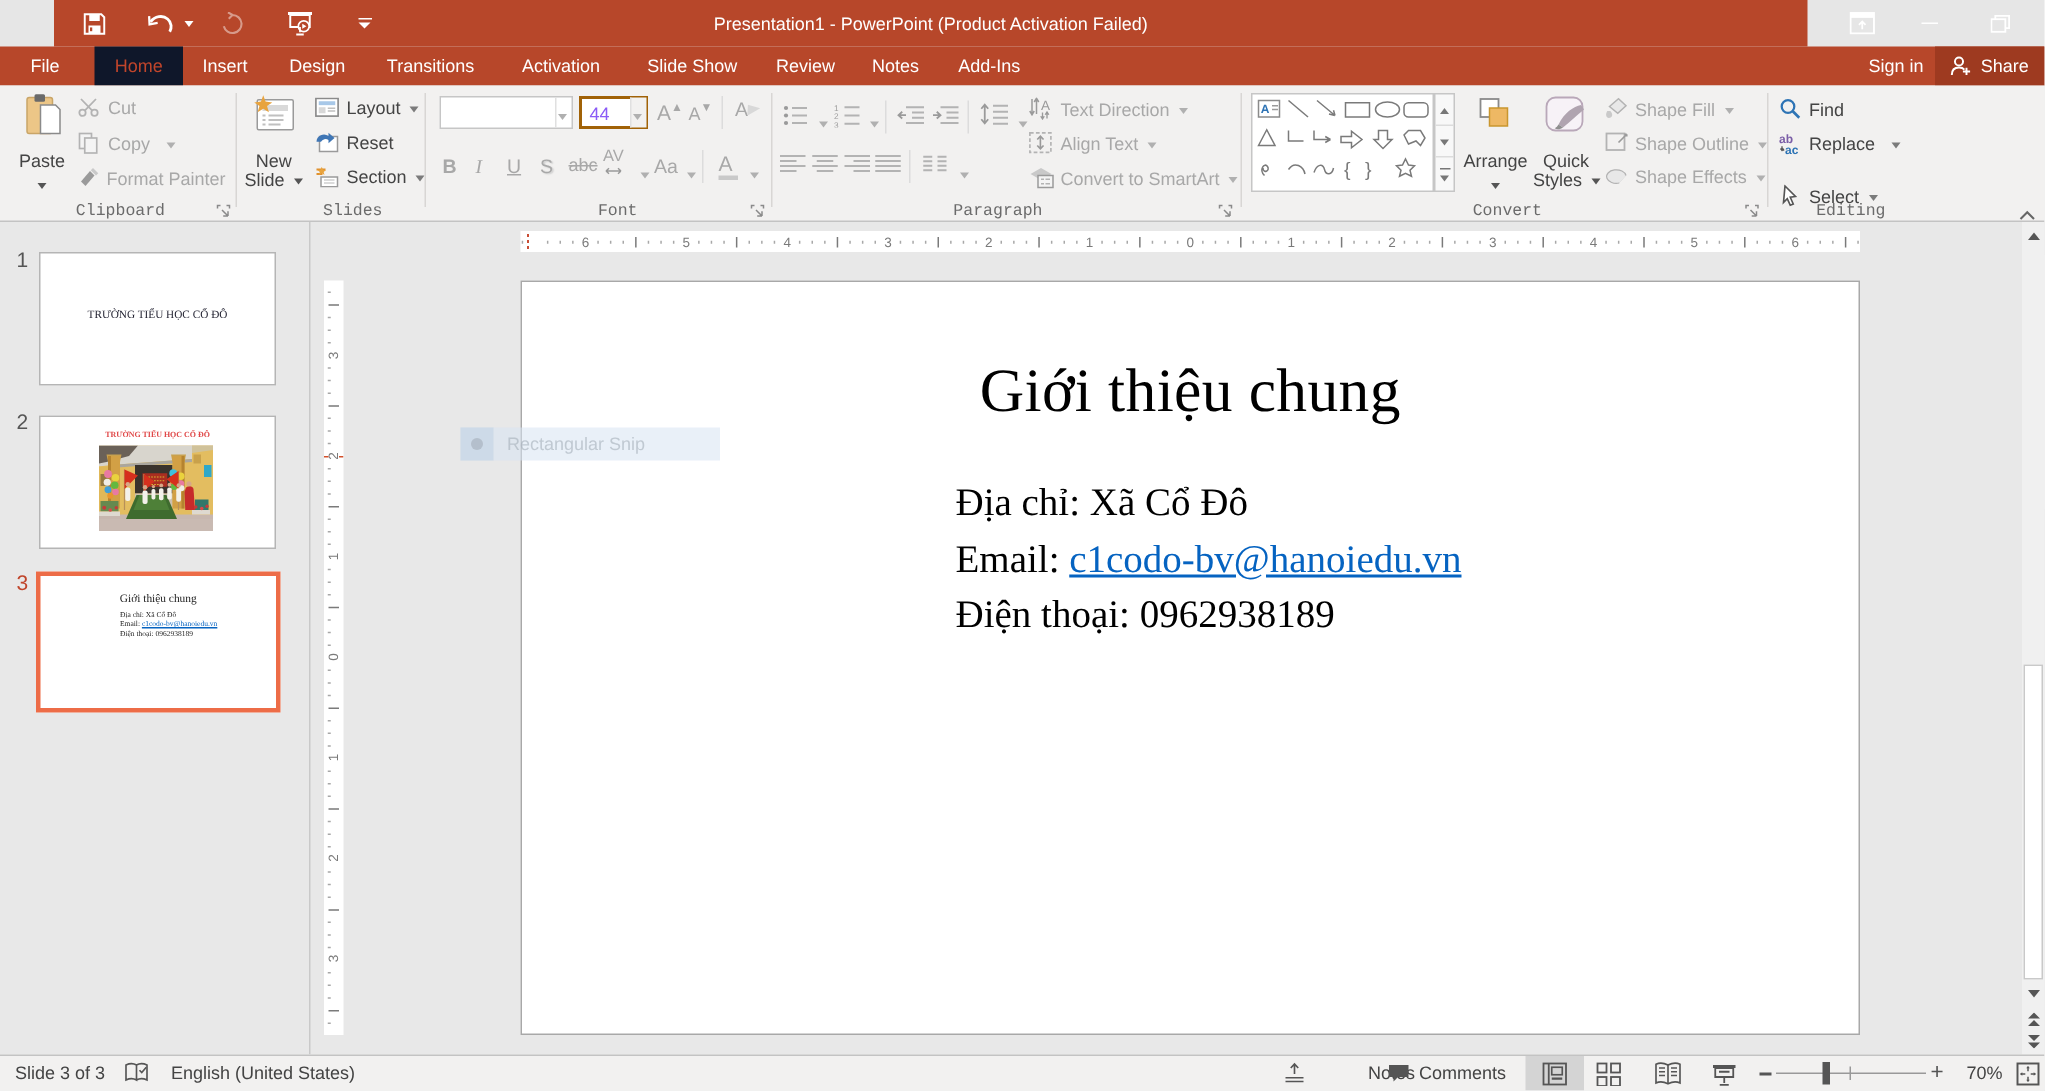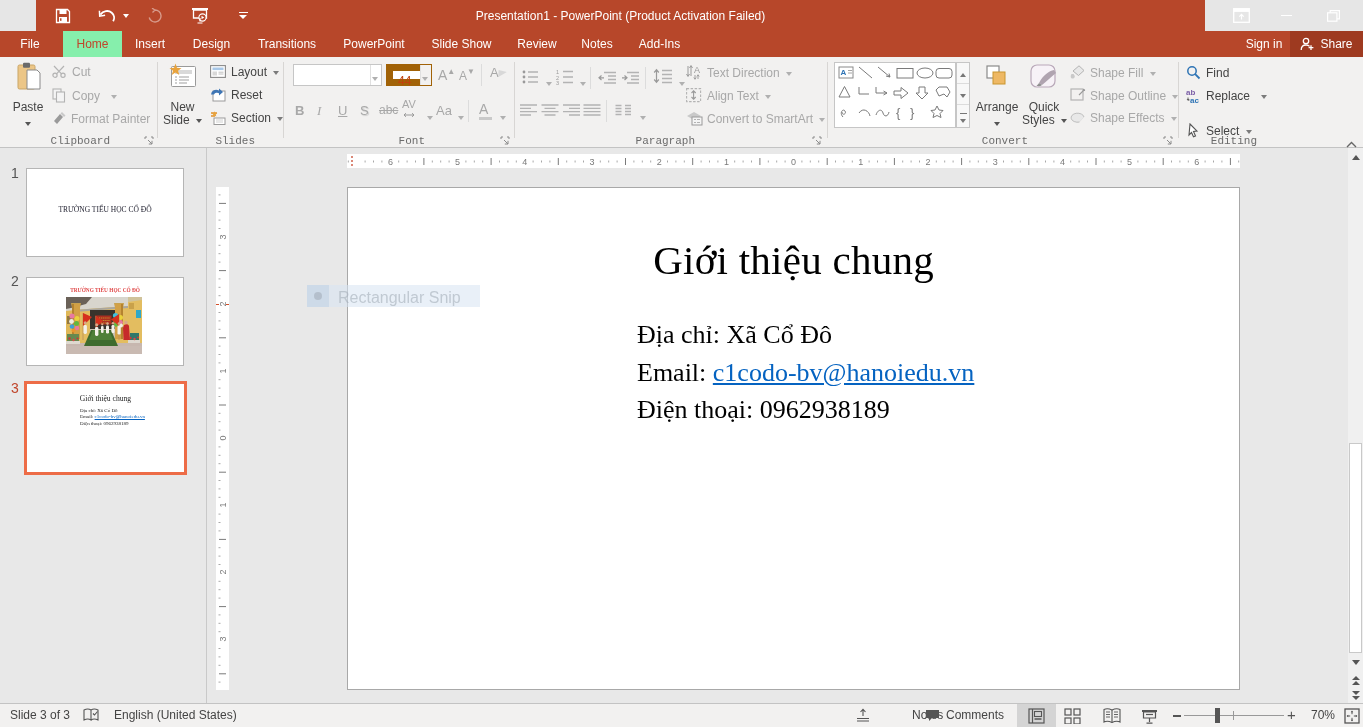--- a/index.html
+++ b/index.html
@@ -6,21 +6,21 @@
 html,body { width:1363px; height:727px; overflow:hidden; font-family:"Liberation Sans", sans-serif; }
 #app { position:relative; width:1363px; height:727px; background:#e6e6e6; }
 .abs { position:absolute; }
 
 #titlebar { position:absolute; left:0; top:0; width:1169px; height:31px; background:#b7472a;margin-left:36px; }
 #titlebar .ttl { position:absolute; top:9px; left:0; width:100%; text-align:center; color:#fff; font-size:12px; }
 .qat { position:absolute; top:0; height:31px; display:flex; align-items:center; justify-content:center; color:#fff; }
 
 #tabrow { position:absolute; left:0; top:31px; width:1363px; height:26px; background:#b7472a; }
 .tab { position:absolute; top:0; height:26px; line-height:26px; color:#fff; font-size:12px; text-align:center; }
-#tab-home { background:#86efac; color:#c0452b; }
+#tab-home { background:#0f172a; color:#c0452b; }
 
 #ribbon { position:absolute; left:0; top:57px; width:1363px; height:91px; background:#f2f1f0; border-bottom:1px solid #c3c3c3; }
 .grpsep { position:absolute; top:5px; width:1px; height:76px; background:#d8d6d4; }
 .glabel { position:absolute; top:78px; font-size:11px; color:#6b6b6b; text-align:right;font-family:Liberation Mono, monospace; }
 .launcher { position:absolute; top:79px; width:10px; height:10px; color:#8a8a8a; font-size:9px; }
 .rbtn { position:absolute; font-size:12px; color:#444; }
 .rbtn.dis { color:#a8a8a8; }
 .caret { display:inline-block; width:0; height:0; border-left:3px solid transparent; border-right:3px solid transparent; border-top:4px solid #7b7b7b; vertical-align:middle; margin-left:3px; }
 .caret.dis { border-top-color:#b0b0b0; }
 
@@ -96,21 +96,21 @@
           <path d="M1 1 L11 11 M11 1 L1 11" stroke="#fff" stroke-width="1.4"></path>
         </svg>
     </div>
   </div>
   <div id="tabrow">
     <div class="tab" style="left:14px;width:32px;">File</div>
     <div class="tab" id="tab-home" style="left:63px;width:59px;">Home</div>
     <div class="tab" style="left:128px;width:44px;">Insert</div>
     <div class="tab" style="left:188px;width:47px;">Design</div>
     <div class="tab" style="left:252px;width:70px;">Transitions</div>
-    <div class="tab" style="left:338px;width:72px;">PowerPoint</div>
+    <div class="tab" style="left:338px;width:72px;">Activation</div>
     <div class="tab" style="left:427px;width:69px;">Slide Show</div>
     <div class="tab" style="left:513px;width:48px;">Review</div>
     <div class="tab" style="left:578px;width:38px;">Notes</div>
     <div class="tab" style="left:633px;width:53px;">Add-Ins</div>
     <div class="tab" style="left:1242px;width:44px;">Sign in</div>
     <div class="tab" style="left:1290px;width:73px;background:#9e3a20;">
       <svg width="15" height="14" viewBox="0 0 15 14" style="vertical-align:-3px;margin-right:5px;">
           <circle cx="6" cy="4" r="2.7" fill="none" stroke="#fff" stroke-width="1.3"></circle>
           <path d="M1.2 13 C1.2 9.6 3.2 8 6 8 C7.5 8 8.8 8.5 9.6 9.4" fill="none" stroke="#fff" stroke-width="1.3"></path>
           <path d="M11 8.2 L11 13 M8.6 10.6 L13.4 10.6" stroke="#fff" stroke-width="1.3"></path>
@@ -183,21 +183,21 @@
           <path d="M6 9 h7 M6 11 h7" stroke="#d0d0d0" stroke-width="1"></path>
           <g transform="translate(4.5,3)">
             <path d="M0 -2.8 L0.8 -0.9 L2.8 -0.7 L1.3 0.6 L1.8 2.6 L0 1.4 L-1.8 2.6 L-1.3 0.6 L-2.8 -0.7 L-0.8 -0.9 Z" fill="#e8a33d"></path>
           </g>
         </svg>Section <span class="caret"></span></div>
     <div class="glabel" style="left:185px;width:70px;">Slides</div>
     <div class="grpsep" style="left:283px;"></div>
 
     <div class="abs" style="left:293px;top:7px;width:89px;height:22px;background:#fff;border:1px solid #c6c6c6;"></div>
     <div class="abs" style="left:370px;top:8px;width:11px;height:20px;border-left:1px solid #e0e0e0;"><span class="caret dis" style="margin-left:1px;margin-top:8px;"></span></div>
-    <div class="abs" style="left:386px;top:7px;width:46px;height:22px;background:#fff;border:7px solid #a16207;font-size:12px;color:#c2410c;line-height:20px;padding-left:5px;">44</div>
+    <div class="abs" style="left:386px;top:7px;width:46px;height:22px;background:#fff;border:2px solid #a16207;font-size:12px;color:#8b5cf6;line-height:20px;padding-left:5px;">44</div>
     <div class="abs" style="left:420px;top:8px;width:11px;height:20px;background:#f2f1f0;border-left:1px solid #e0e0e0;"><span class="caret dis" style="margin-left:1px;margin-top:8px;"></span></div>
     <div class="rbtn dis" style="left:438px;top:10px;font-size:14px;">A<span style="font-size:8px;vertical-align:6px;">▲</span></div>
     <div class="rbtn dis" style="left:459px;top:10px;font-size:12px;">A<span style="font-size:8px;vertical-align:6px;">▼</span></div>
     <div class="abs" style="left:481px;top:7px;width:1px;height:22px;background:#dcdcdc;"></div>
     <div class="rbtn dis" style="left:490px;top:8px;font-size:13px;">A<svg width="12" height="9" viewBox="0 0 12 9" style="margin-left:-4px;">
           <path d="M1 7 L5 1 L11 7 Z" fill="#d8d8d8" transform="rotate(-30 6 4)"></path>
         </svg></div>
     <div class="rbtn dis" style="left:295px;top:46px;font-weight:bold;font-size:13px;">B</div>
     <div class="rbtn dis" style="left:317px;top:46px;font-style:italic;font-size:13px;font-family:'Liberation Serif',serif;">I</div>
     <div class="rbtn dis" style="left:338px;top:46px;font-size:13px;text-decoration:underline;">U</div>
@@ -547,21 +547,21 @@
     </div>
 
     <div id="slidecanvas">
       <div style="position:absolute;left:0;top:48px;width:100%;text-align:center;font-family:'Liberation Serif',serif;font-size:41px;letter-spacing:0.25px;color:#000;">Giới thiệu chung</div>
       <div style="position:absolute;left:289px;top:128px;font-family:'Liberation Serif',serif;font-size:26px;color:#000;line-height:37.5px;">Địa chỉ: Xã Cổ Đô<br>Email: <span style="color:#0563c1;text-decoration:underline;">c1codo-bv@hanoiedu.vn</span><br>Điện thoại: 0962938189</div>
     </div>
 
     <div class="abs" style="left:307px;top:137px;width:173px;height:22px;background:rgba(215,228,242,0.55);">
       <div style="position:absolute;left:0;top:0;width:22px;height:22px;background:rgba(190,208,228,0.55);"></div>
       <div style="position:absolute;left:7px;top:7px;width:8px;height:8px;border-radius:50%;background:rgba(160,170,180,0.55);"></div>
-      <div style="position:absolute;left:31px;top:4px;font-size:16px;color:rgba(165,175,185,0.6);">Rectangular Snip</div>
+      <div style="position:absolute;left:31px;top:4px;font-size:12px;color:rgba(165,175,185,0.6);">Rectangular Snip</div>
     </div>
 
     <div class="abs" style="left:1348px;top:0;width:15px;height:555px;background:#f0f0f0;">
       <div style="position:absolute;left:4px;top:7px;width:0;height:0;border-left:4px solid transparent;border-right:4px solid transparent;border-bottom:5px solid #555;"></div>
       <div style="position:absolute;left:1px;top:295px;width:13px;height:210px;background:#fff;border:1px solid #c9c9c9;"></div>
       <div style="position:absolute;left:4px;top:512px;width:0;height:0;border-left:4px solid transparent;border-right:4px solid transparent;border-top:5px solid #555;"></div>
       <div style="position:absolute;left:3.5px;top:524px;"><svg width="8" height="10" viewBox="0 0 8 10">
             <path d="M0 4 L4 0 L8 4 Z M0 9 L4 5 L8 9 Z" fill="#555"></path>
           </svg></div>
       <div style="position:absolute;left:3.5px;top:538px;"><svg width="8" height="10" viewBox="0 0 8 10">

